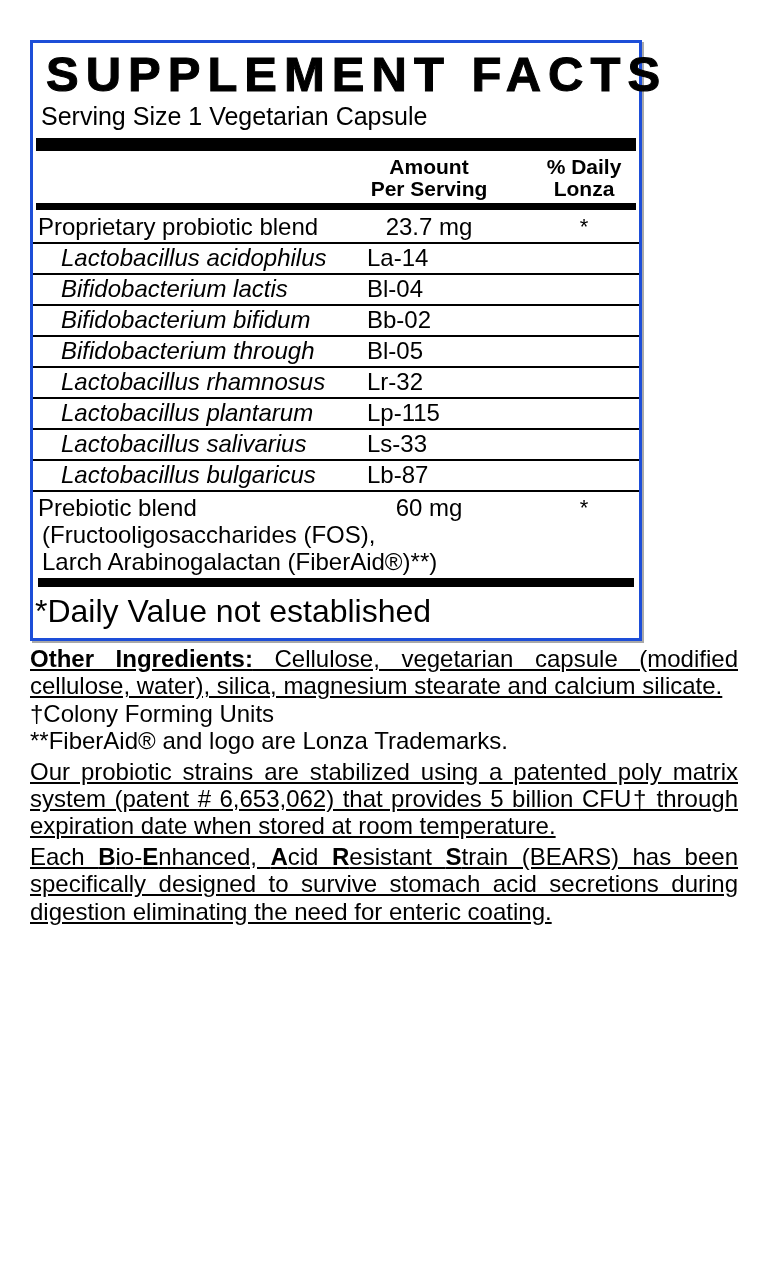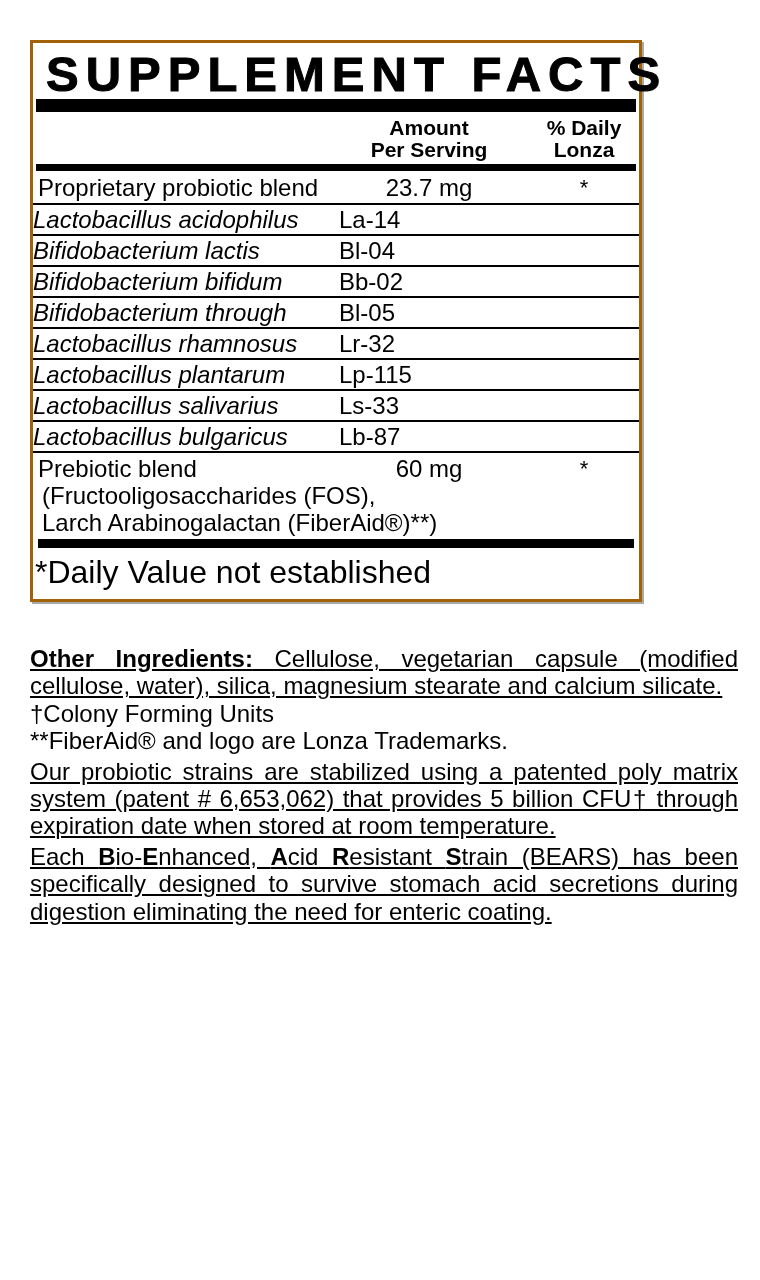--- a/index.html
+++ b/index.html
@@ -10,21 +10,21 @@
     font-family: "Liberation Sans", sans-serif;
     color: #000;
     overflow: hidden;
   }
 
   
   .panel {
     position: absolute;
     left: 30px; top: 40px;
     width: 612px;
-    border: 3px solid #a16207;
+    border: 3px solid #1d4ed8;
     background: #fff;
     box-shadow: 2px 2px 0 #a9a9a9;
   }
   .title {
     font-weight: bold;
     font-size: 49px;
     line-height: 1.0;
     letter-spacing: 7px;
     white-space: nowrap;
     margin: 7px 0 0 13px;
@@ -58,21 +58,21 @@
   .cell-amt { text-align: center; }
   .cell-dv  { text-align: center; font-size: 22px; }
   .amt-note { grid-column: 2; text-align: center; }
 
   .sp-row {
     display: flex;
     align-items: center;
     height: 29px;
     font-size: 24px;
   }
-  .sp-name { font-style: italic; width: 306px; }
+  .sp-name { font-style: italic; margin-left: 28px; width: 306px; }
   .sp-code { }
 
   .row-pre { font-size: 24px; line-height: 27px; padding: 2px 0 3px; }
   .pre-detail { grid-column: 1 / -1; padding-left: 9px; }
 
   .footnote { font-size: 32px; padding: 6px 0 8px 2px; }
 
   
   .notes {
     position: absolute;
@@ -85,20 +85,21 @@
   .just { text-align: justify; text-decoration: underline; }
   .gap-sm { margin-top: 3px !important; }
   .b { font-weight: bold; }
 </style>
 </head>
 <body>
 
 <div class="panel">
 
   <div class="title">SUPPLEMENT FACTS</div>
+  <div class="serving">Serving Size 1 Vegetarian Capsule</div>
 
   <div class="bar-thick"></div>
 
   <div class="grid3 hdr-row">
     <div></div>
     <div class="col-head">
       <div>Amount</div>
       <div>Per Serving</div>
     </div>
     <div class="col-head">

